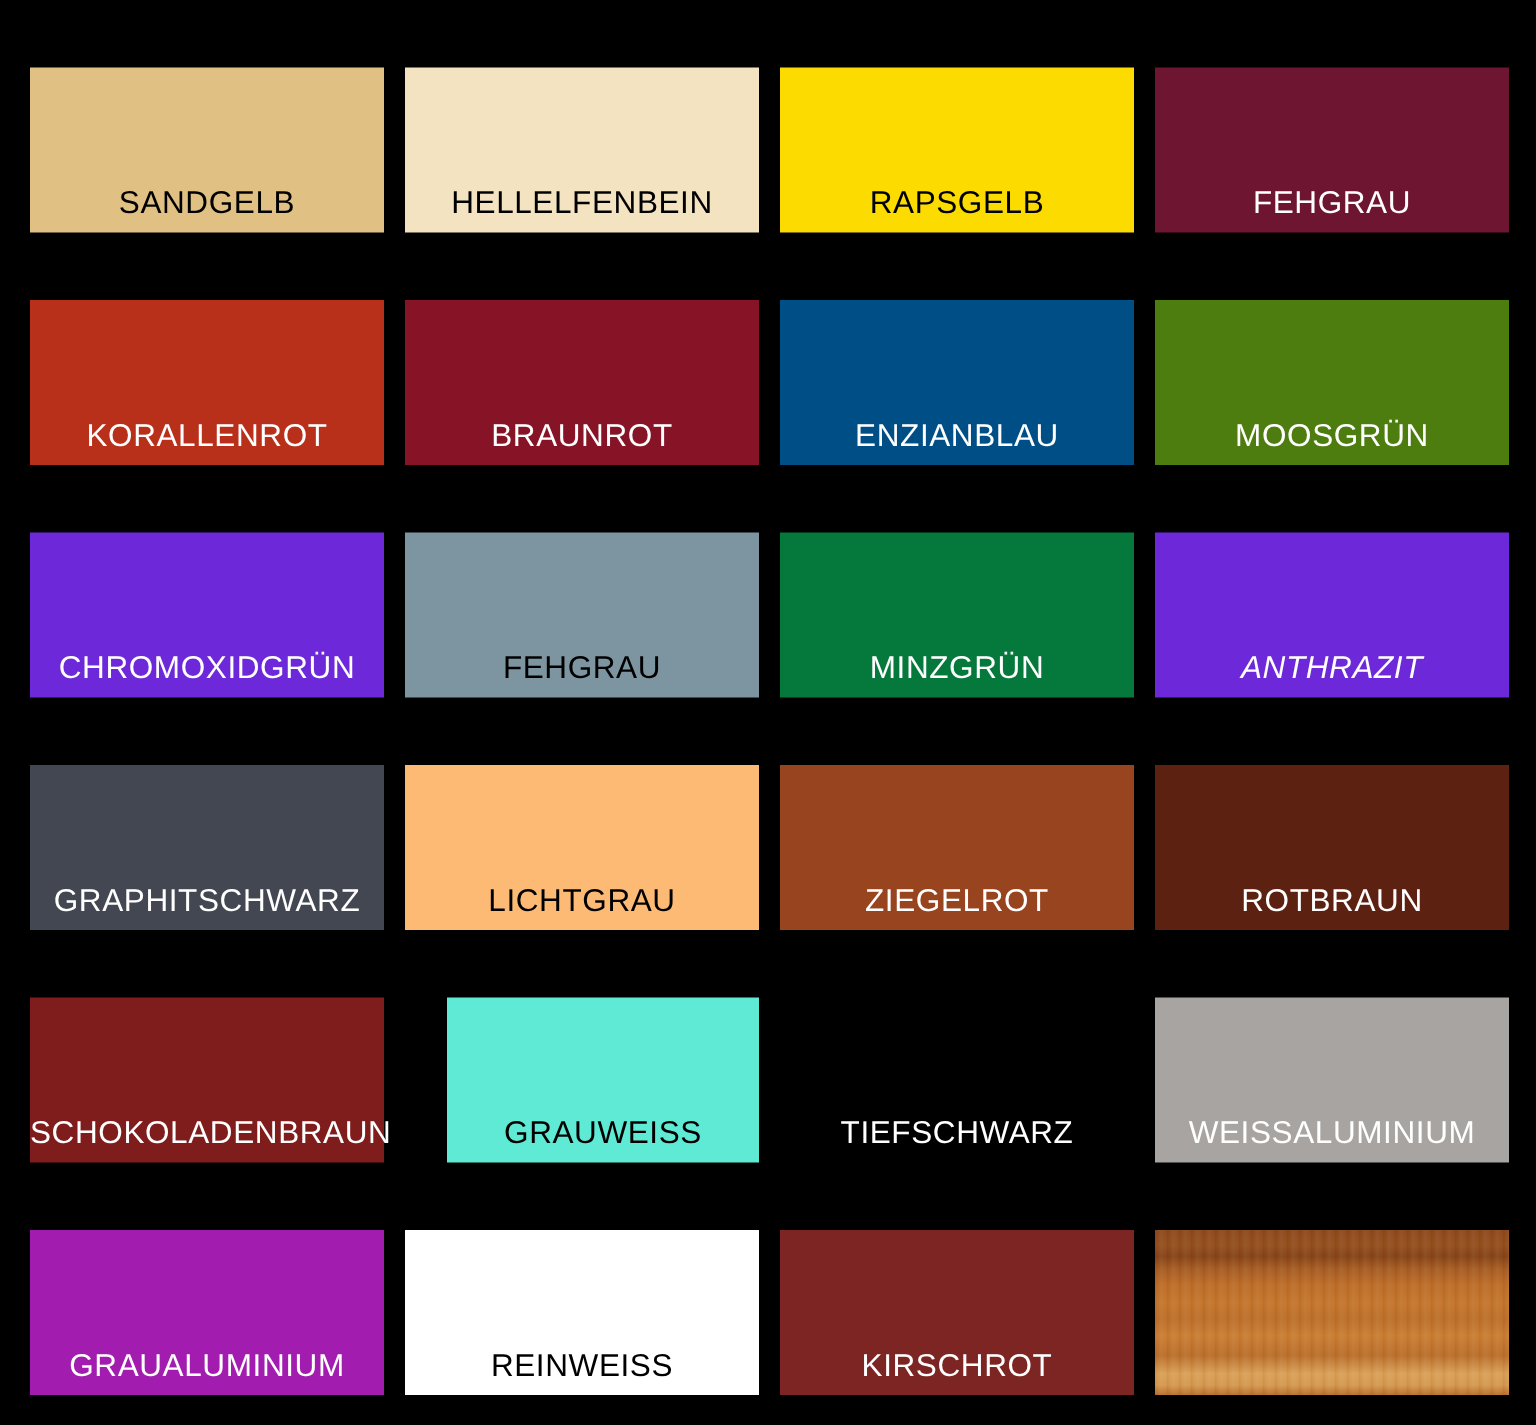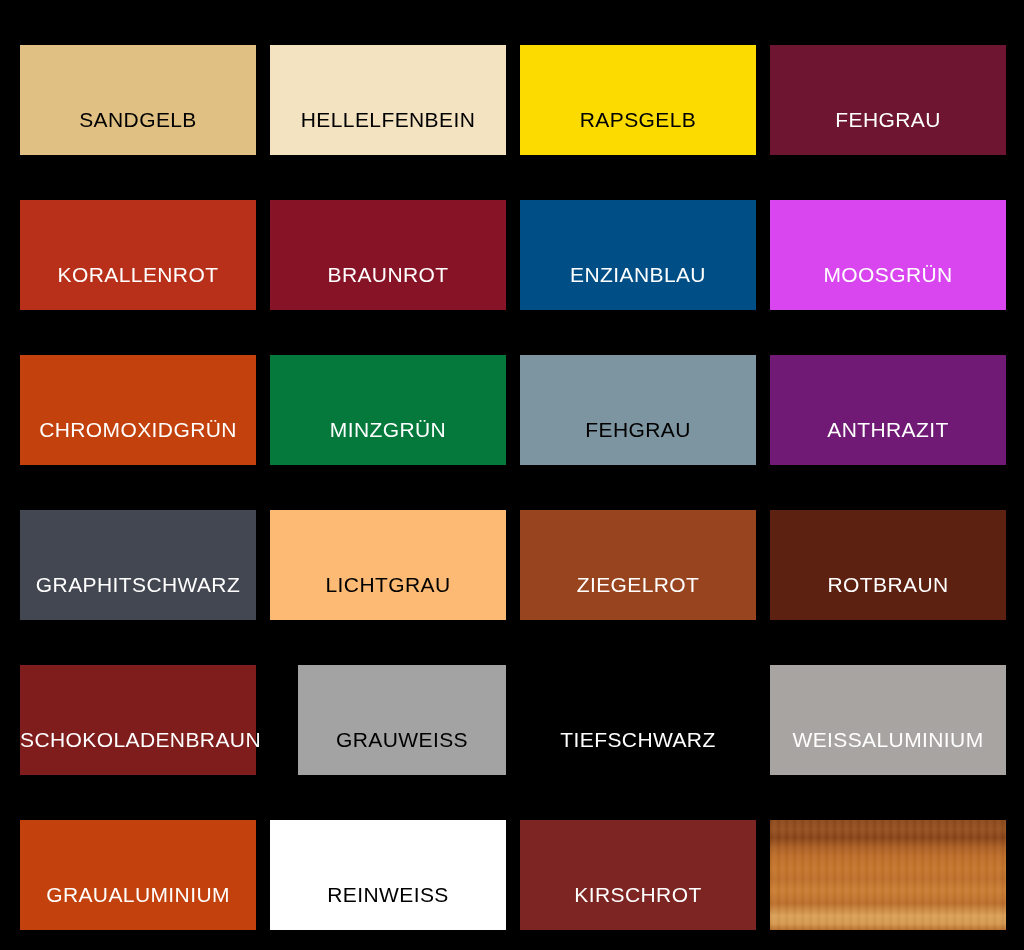--- a/index.html
+++ b/index.html
@@ -28,21 +28,21 @@
     justify-content:center;
     overflow:visible;
   }
   .swatch-label{
     display:block;
     width:100%;
     text-align:center;
     font-size:21px;
     letter-spacing:0.4px;
     line-height:1;
-    padding-bottom:25px;
+    padding-bottom:9px;
     white-space:nowrap;
   }
   .light-text > .swatch-label{ color:#ffffff; }
   .dark-text  > .swatch-label{ color:#000000; }
   .wood-fallback{
     background:
       repeating-linear-gradient(
         to right,
         rgba(0,0,0,0.06) 0px,
         rgba(0,0,0,0) 2px,
@@ -74,60 +74,60 @@
     </div>
     <div class="swatch light-text" style="background: rgb(184, 48, 26);">
       <span class="swatch-label">KORALLENROT</span>
     </div>
     <div class="swatch light-text" style="background: rgb(135, 20, 38); justify-content: center;">
       <span class="swatch-label">BRAUNROT</span>
     </div>
     <div class="swatch light-text" style="background: rgb(0, 78, 134);">
       <span class="swatch-label">ENZIANBLAU</span>
     </div>
-    <div class="swatch light-text" style="background: #d946ef;">
+    <div class="swatch light-text" style="background: #4d7c0f;">
       <span class="swatch-label">MOOSGRÜN</span>
     </div>
-    <div class="swatch light-text" style="background: #c2410c;">
+    <div class="swatch light-text" style="background: #6d28d9;">
       <span class="swatch-label">CHROMOXIDGRÜN</span>
+    </div>
+    <div class="swatch dark-text" style="background: rgb(125, 149, 160);">
+      <span class="swatch-label">FEHGRAU</span>
     </div>
     <div class="swatch light-text" style="background: rgb(5, 121, 59);">
       <span class="swatch-label">MINZGRÜN</span>
     </div>
-    <div class="swatch dark-text" style="background: rgb(125, 149, 160);">
-      <span class="swatch-label">FEHGRAU</span>
-    </div>
-    <div class="swatch light-text" style="background: #701a75;">
+    <div class="swatch light-text" style="background: #6d28d9; font-style: italic;">
       <span class="swatch-label">ANTHRAZIT</span>
     </div>
     <div class="swatch light-text" style="background: rgb(67, 71, 81);">
       <span class="swatch-label">GRAPHITSCHWARZ</span>
     </div>
     <div class="swatch dark-text" style="background: #fdba74;">
       <span class="swatch-label">LICHTGRAU</span>
     </div>
     <div class="swatch light-text" style="background: rgb(152, 68, 31);">
       <span class="swatch-label">ZIEGELROT</span>
     </div>
     <div class="swatch light-text" style="background: rgb(92, 33, 16); justify-content: flex-end;">
       <span class="swatch-label">ROTBRAUN</span>
     </div>
     <div class="swatch light-text" style="background: #7f1d1d;">
       <span class="swatch-label">SCHOKOLADENBRAUN</span>
     </div>
-    <div class="swatch dark-text" style="background: #a3a3a3; margin-left: 28px;">
+    <div class="swatch dark-text" style="background: #5eead4; margin-left: 28px;">
       <span class="swatch-label">GRAUWEISS</span>
     </div>
     <div class="swatch light-text" style="background: rgb(0, 0, 0);">
       <span class="swatch-label">TIEFSCHWARZ</span>
     </div>
     <div class="swatch light-text" style="background: rgb(168, 164, 161);">
       <span class="swatch-label">WEISSALUMINIUM</span>
     </div>
-    <div class="swatch light-text" style="background: #c2410c;">
+    <div class="swatch light-text" style="background: #a21caf;">
       <span class="swatch-label">GRAUALUMINIUM</span>
     </div>
     <div class="swatch dark-text" style="background: rgb(255, 255, 255);">
       <span class="swatch-label">REINWEISS</span>
     </div>
     <div class="swatch light-text" style="background: rgb(125, 37, 34);">
       <span class="swatch-label">KIRSCHROT</span>
     </div>
     <div class="swatch light-text wood-fallback">
       <span class="swatch-label"></span>

